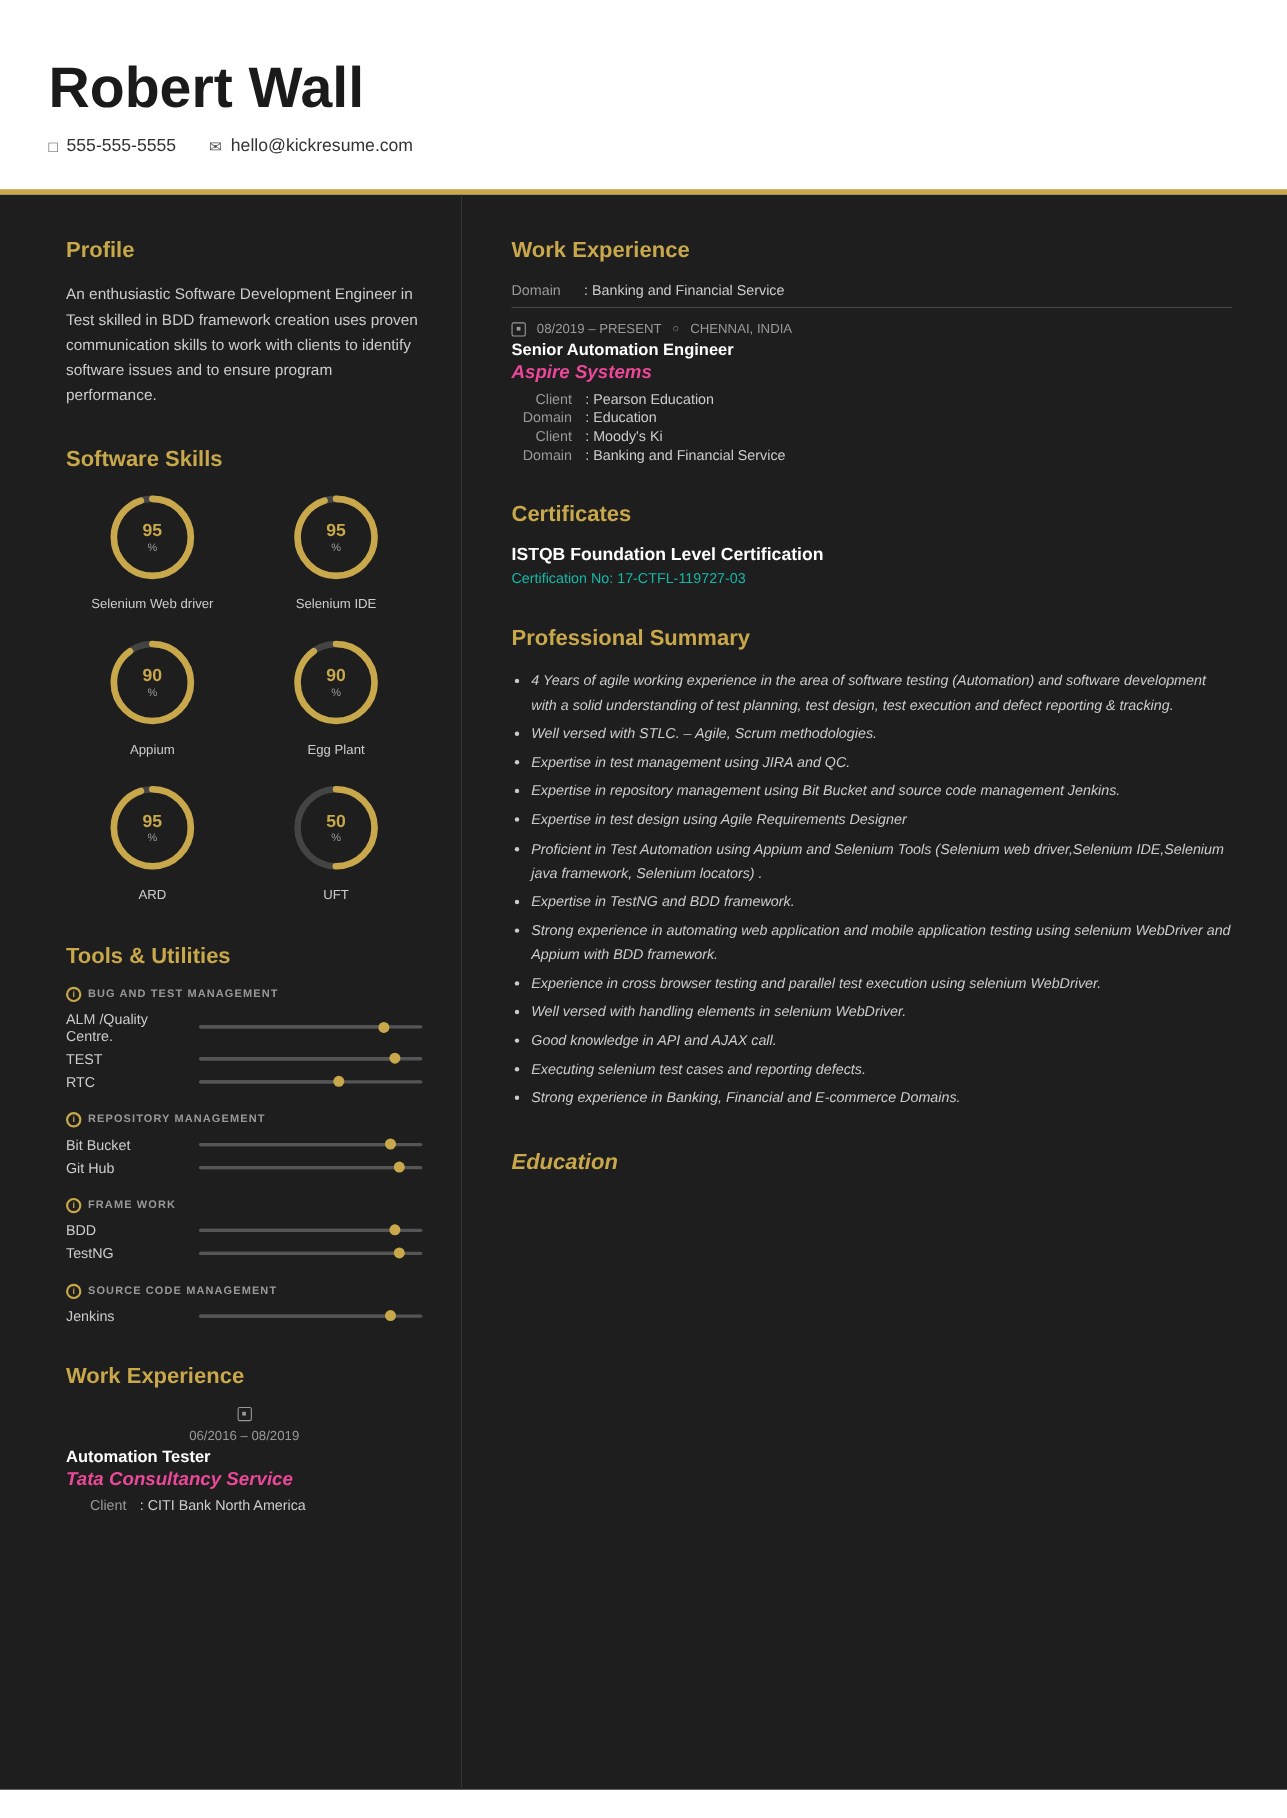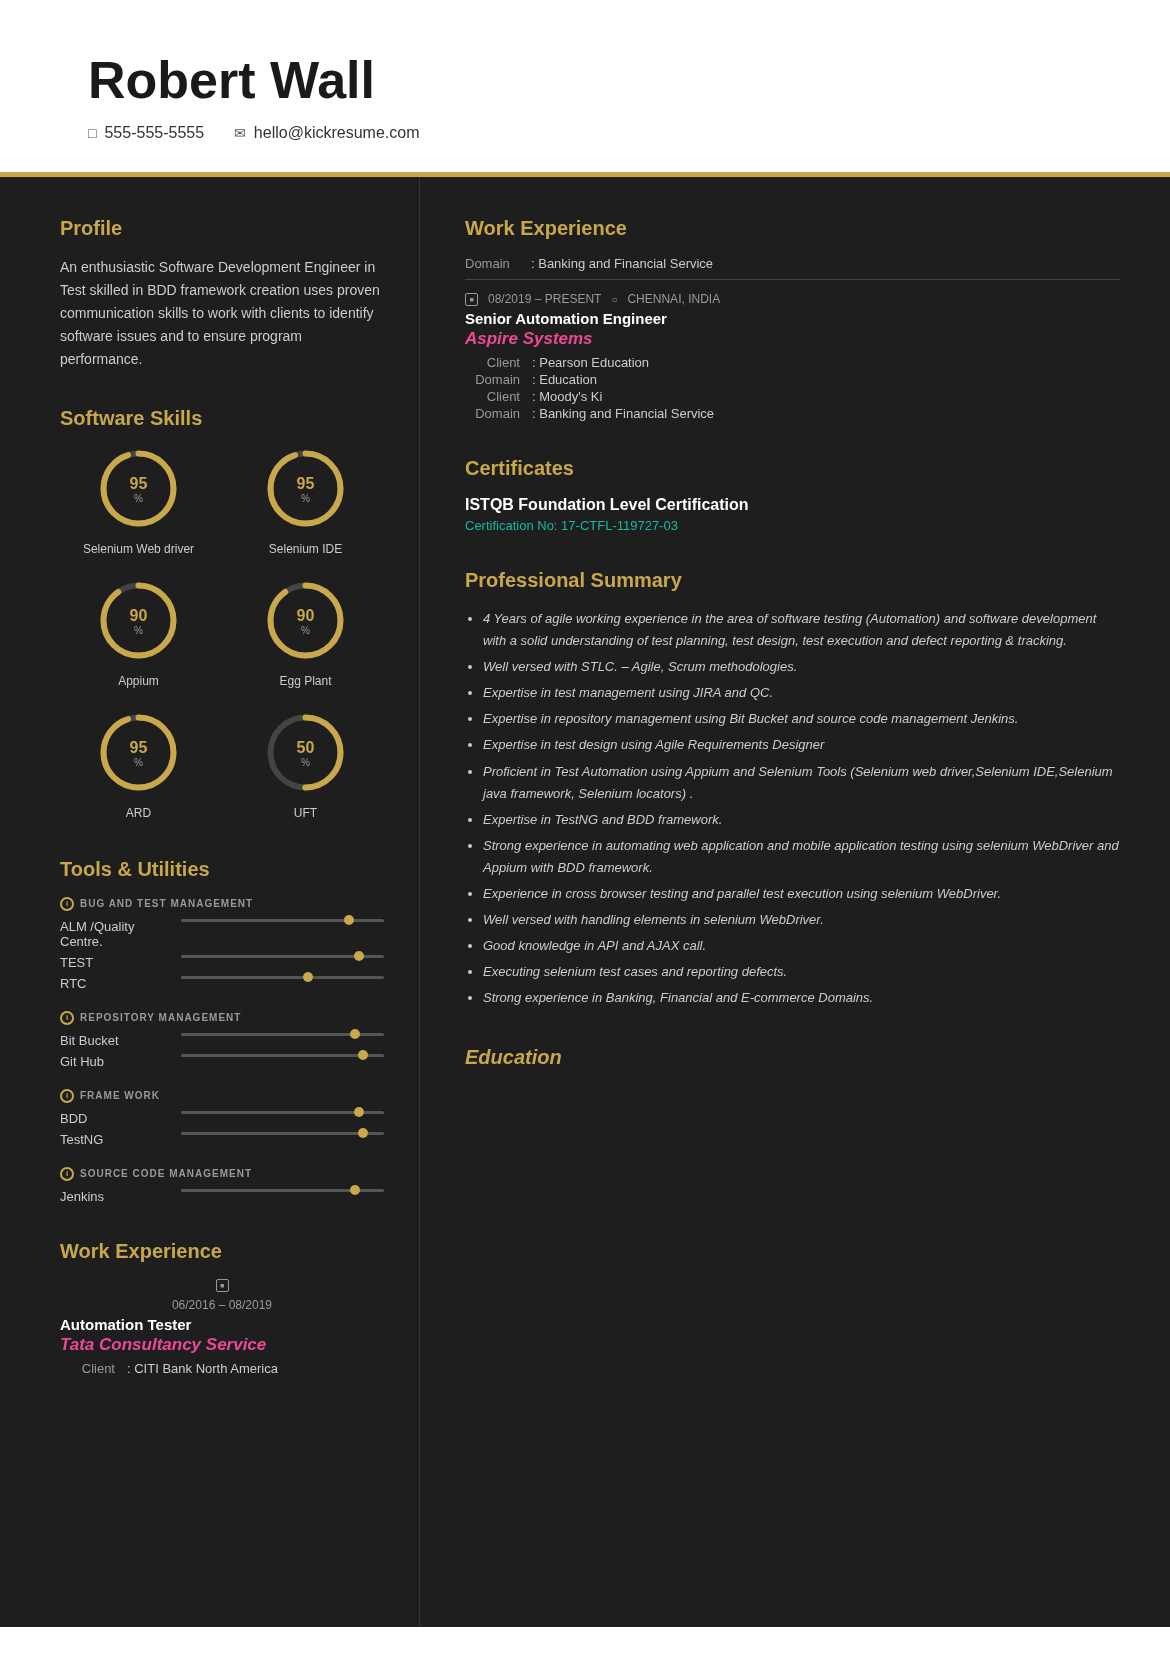--- a/index.html
+++ b/index.html
@@ -6,21 +6,21 @@
     body {
       font-family: 'Arial', sans-serif;
       background: #fff;
       width: 1170px;
       min-height: 1653px;
     }
 
     
     .header {
       background: #fff;
-      padding: 50px 60px 30px 88px;
+      padding: 50px 60px 30px 44px;
       border-bottom: 5px solid #c8a84b;
     }
     .header-name {
       font-size: 52px;
       font-weight: 900;
       color: #1a1a1a;
       margin-bottom: 14px;
     }
     .header-contacts {
       display: flex;
@@ -166,21 +166,21 @@
     }
     .tool-group-label {
       color: #999;
       font-size: 10px;
       font-weight: 700;
       letter-spacing: 1px;
       text-transform: uppercase;
     }
     .tool-bar-row {
       display: flex;
-      align-items: flex-start;
+      align-items: center;
       margin-bottom: 6px;
       gap: 11px;
     }
     .tool-bar-name {
       color: #ccc;
       font-size: 13px;
       width: 100px;
       flex-shrink: 0;
     }
     .tool-bar-track {

